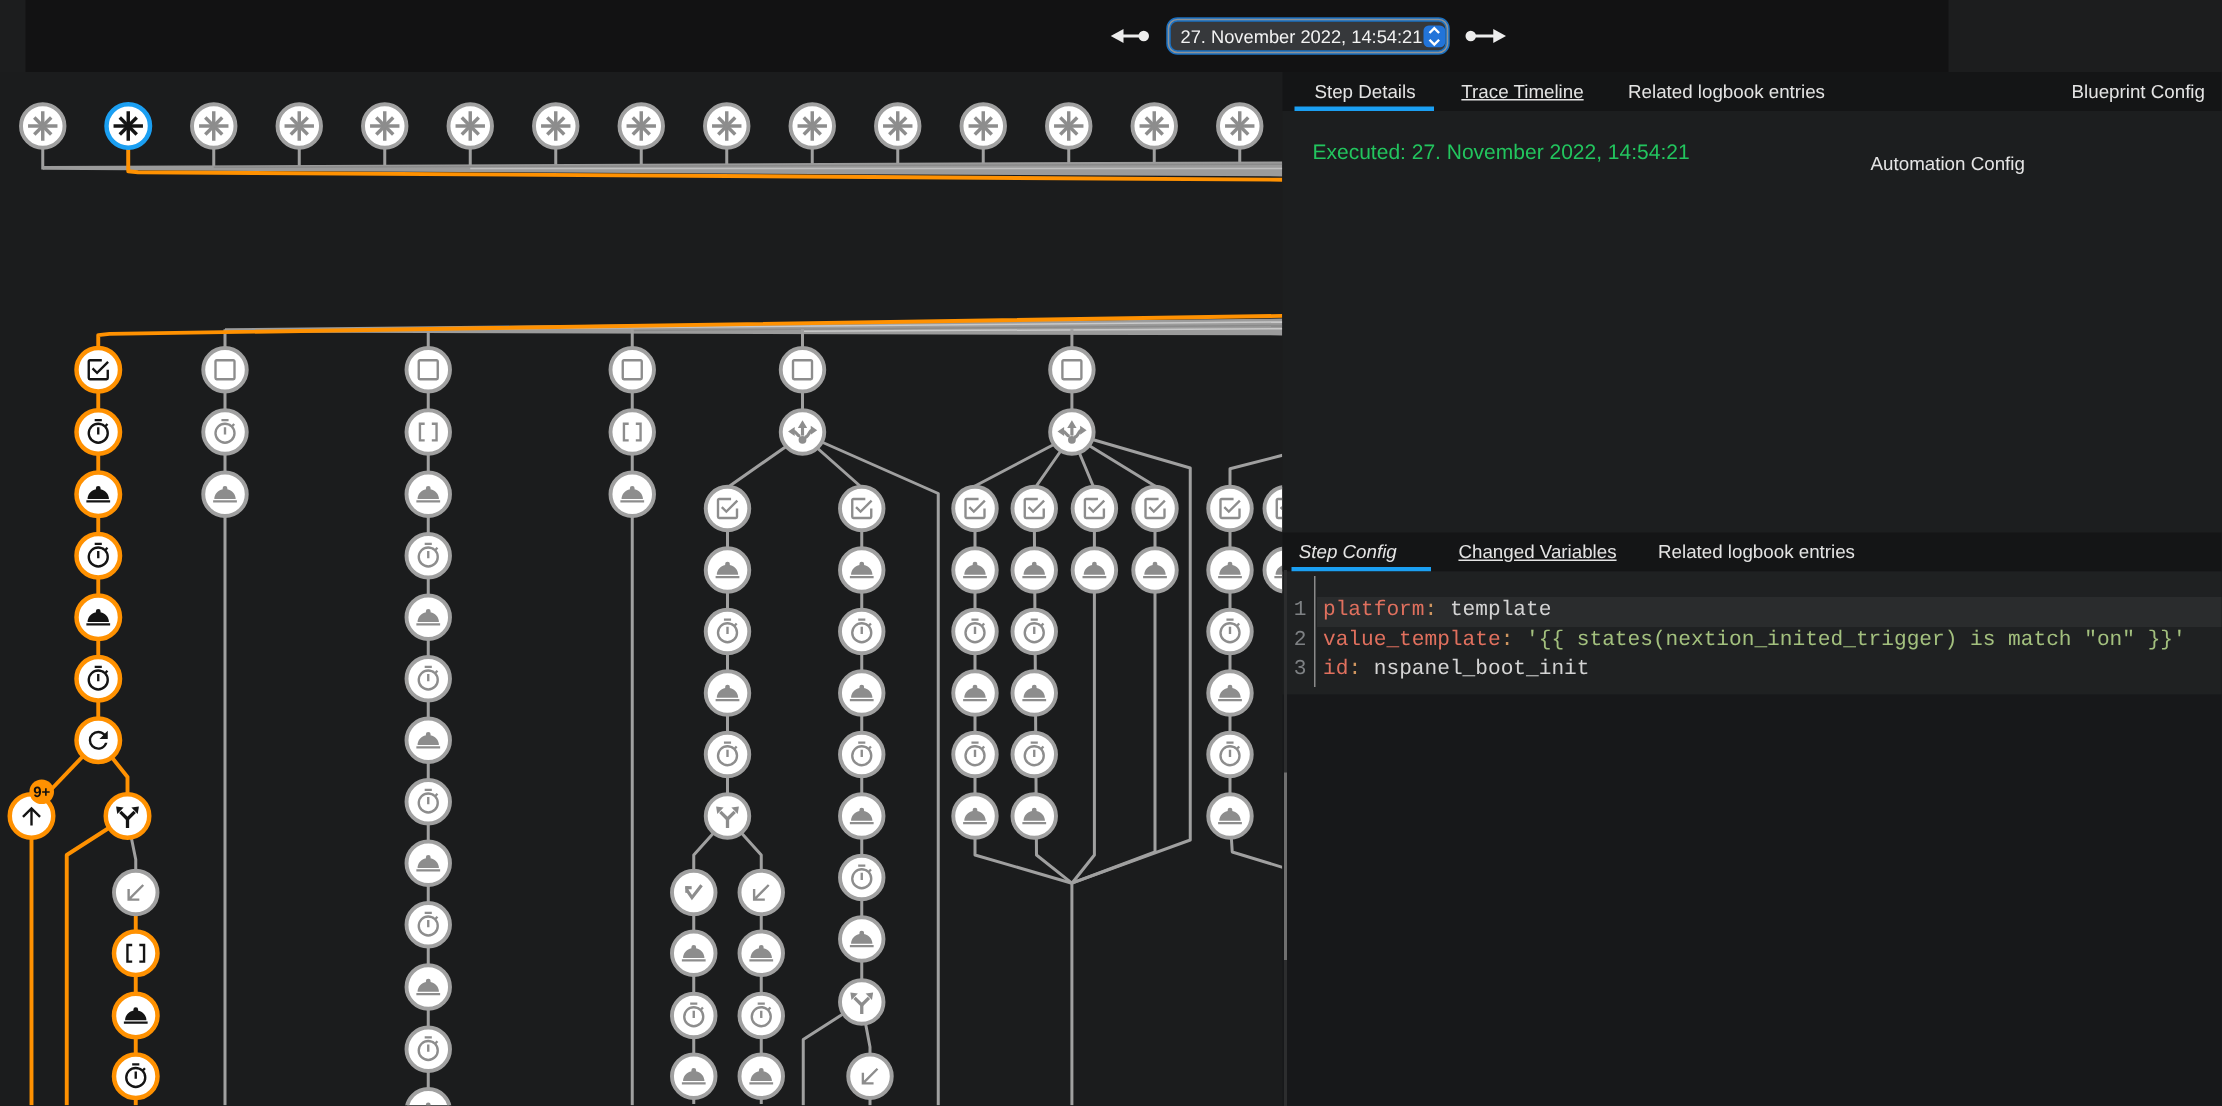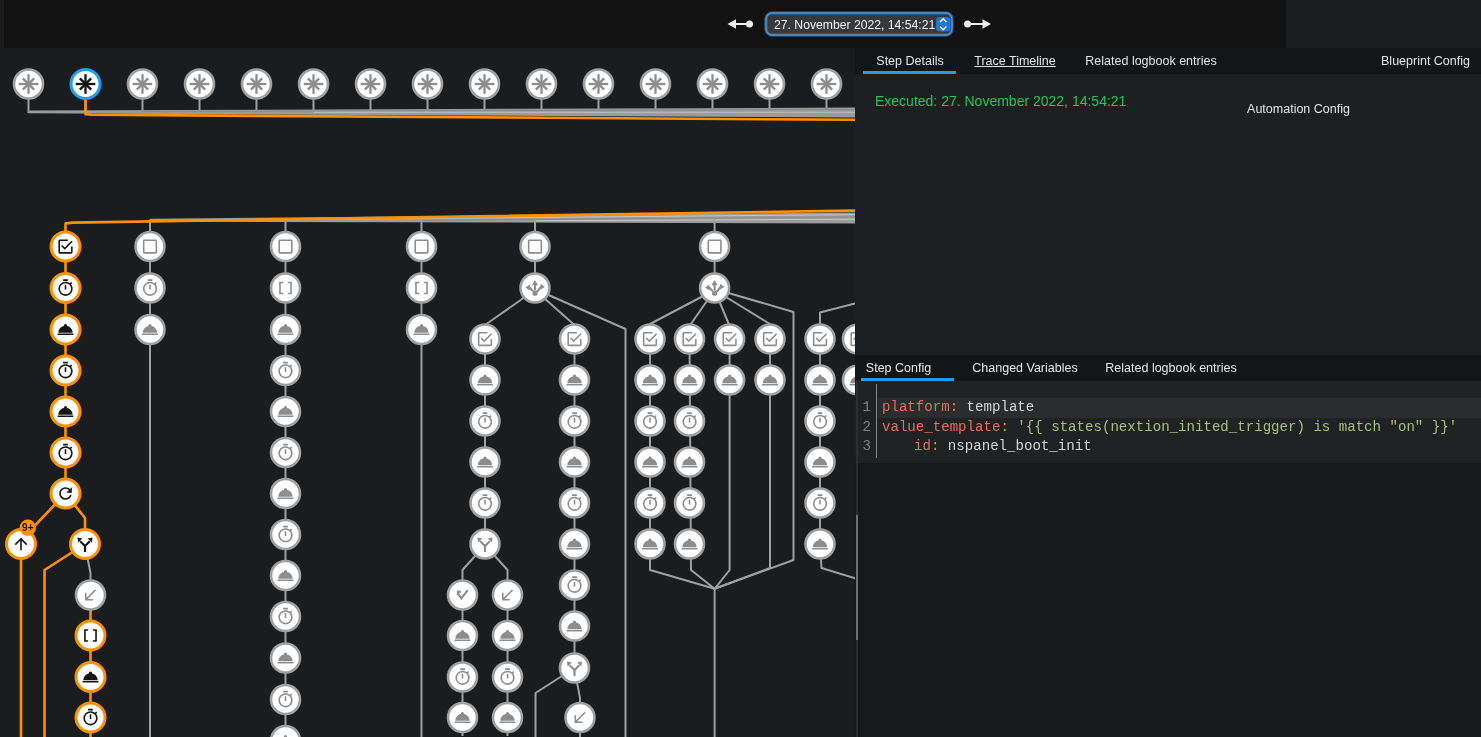--- a/index.html
+++ b/index.html
@@ -1,14 +1,14 @@
 <!DOCTYPE html>
 <html><head><meta charset="utf-8"><style>
 html,body{margin:0;padding:0;width:1481px;height:737px;overflow:hidden;background:#1c1d1e;font-family:"Liberation Sans",sans-serif;}
-#toolbar{position:absolute;left:4px;top:0;width:1282px;height:48px;background:#121213;}
+#toolbar{position:absolute;left:17px;top:0;width:1282px;height:48px;background:#121213;}
 #graph{position:absolute;left:0;top:48px;width:855px;height:689px;background:#1b1c1d;overflow:hidden;}
 #panel{position:absolute;left:855px;top:48px;width:626px;height:689px;background:#1c1e1f;}
 .strip{position:absolute;left:0;width:626px;height:26px;background:#141516;}
 .tab{position:absolute;transform:translateX(-50%);font-size:12.5px;color:#e4e4e4;white-space:nowrap;top:5.5px;}
 .ul{position:absolute;height:2.6px;background:#1b9ff2;}
 #code{position:absolute;left:3px;top:333px;width:623px;height:82px;background:#1f2122;font-family:"Liberation Mono",monospace;font-size:14.1px;line-height:19.3px;}
 .gut{position:absolute;left:0;width:13px;text-align:right;color:#7e8184;}
 .cl{position:absolute;left:24px;white-space:pre;color:#d4d4d4;}
 .k{color:#e0705e;} .c{color:#cf9660;} .s{color:#a3c07e;text-align:center;}
 </style></head><body>
@@ -529,31 +529,31 @@
   <div class="strip" style="top:0;text-align:center;">
     <span class="tab" style="left:55px;">Step Details</span>
     <span class="tab" style="left:160px;text-decoration:underline;">Trace Timeline</span>
     <span class="tab" style="left:296px;">Related logbook entries</span>
     <span class="tab" style="left:443.5px;margin-top:48px;">Automation Config</span>
     <span class="tab" style="left:570.5px;">Blueprint Config</span>
     <div class="ul" style="left:8px;top:23.4px;width:93px;"></div>
   </div>
   <div style="position:absolute;left:20px;top:45px;font-size:14px;color:#22c55e;">Executed: 27. November 2022, 14:54:21</div>
   <div class="strip" style="top:307px;">
-    <span class="tab" style="left:43.5px;">Step Config</span>
-    <span class="tab" style="left:170px;">Changed Variables</span>
+    <span class="tab" style="left:43.5px;font-style:italic;">Step Config</span>
+    <span class="tab" style="left:170px;text-decoration:underline;">Changed Variables</span>
     <span class="tab" style="left:316px;">Related logbook entries</span>
     <div class="ul" style="left:6px;top:23.4px;width:93px;"></div>
   </div>
   <div id="code">
     <div style="position:absolute;left:20px;top:17.4px;width:603px;height:19.3px;background:#2a2c2d;"></div>
     <div style="position:absolute;left:17.5px;top:3px;width:1.2px;height:74px;background:#8a8a8a;"></div>
     <div class="gut" style="top:17.4px;">1</div>
     <div class="gut" style="top:36.7px;">2</div>
     <div class="gut" style="top:56px;">3</div>
     <div class="cl" style="top:17.4px;text-align:right;"><span class="k">platform</span><span class="c">:</span> template</div>
     <div class="cl" style="top:36.7px;"><span class="k">value_template</span><span class="c">:</span> <span class="s">'{{ states(nextion_inited_trigger) is match "on" }}'</span></div>
-    <div class="cl" style="top:56px;margin-left:32px;"><span class="k">id</span><span class="c">:</span> nspanel_boot_init</div>
+    <div class="cl" style="top:56px;"><span class="k">id</span><span class="c">:</span> nspanel_boot_init</div>
   </div>
   <div style="position:absolute;left:0;top:415px;width:626px;height:274px;background:#17181a;"></div>
   <div style="position:absolute;left:0.5px;top:332px;width:2px;height:405px;background:#2c2d2e;"></div>
   <div style="position:absolute;left:0.5px;top:467px;width:2.5px;height:125px;background:#6f6f6f;"></div>
 </div>
 
 </body></html>

